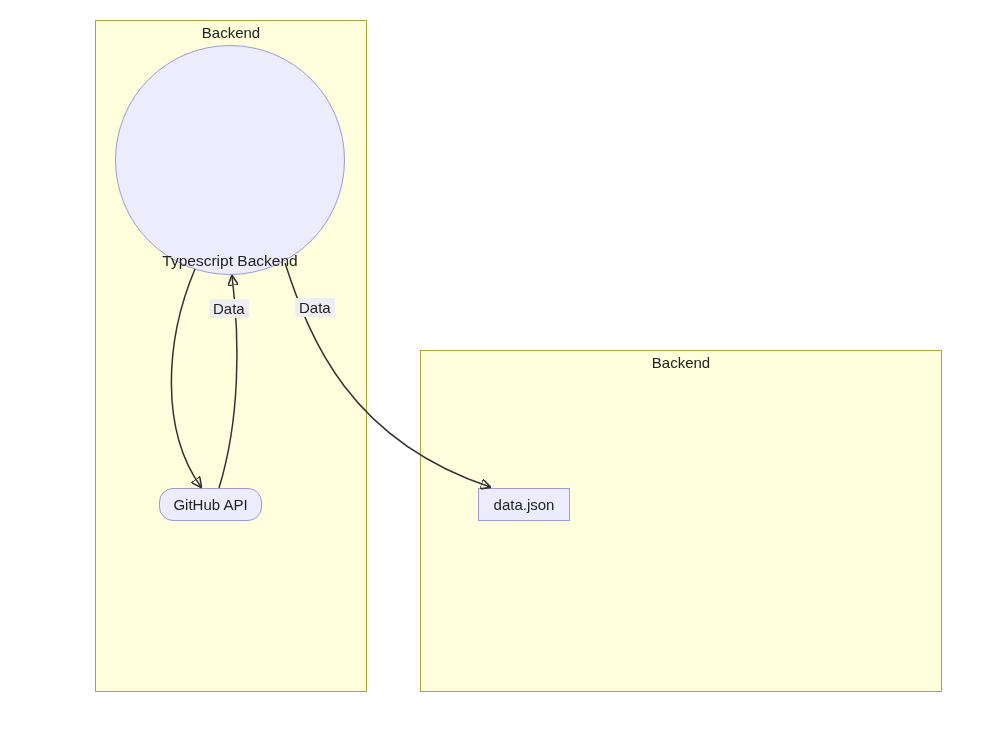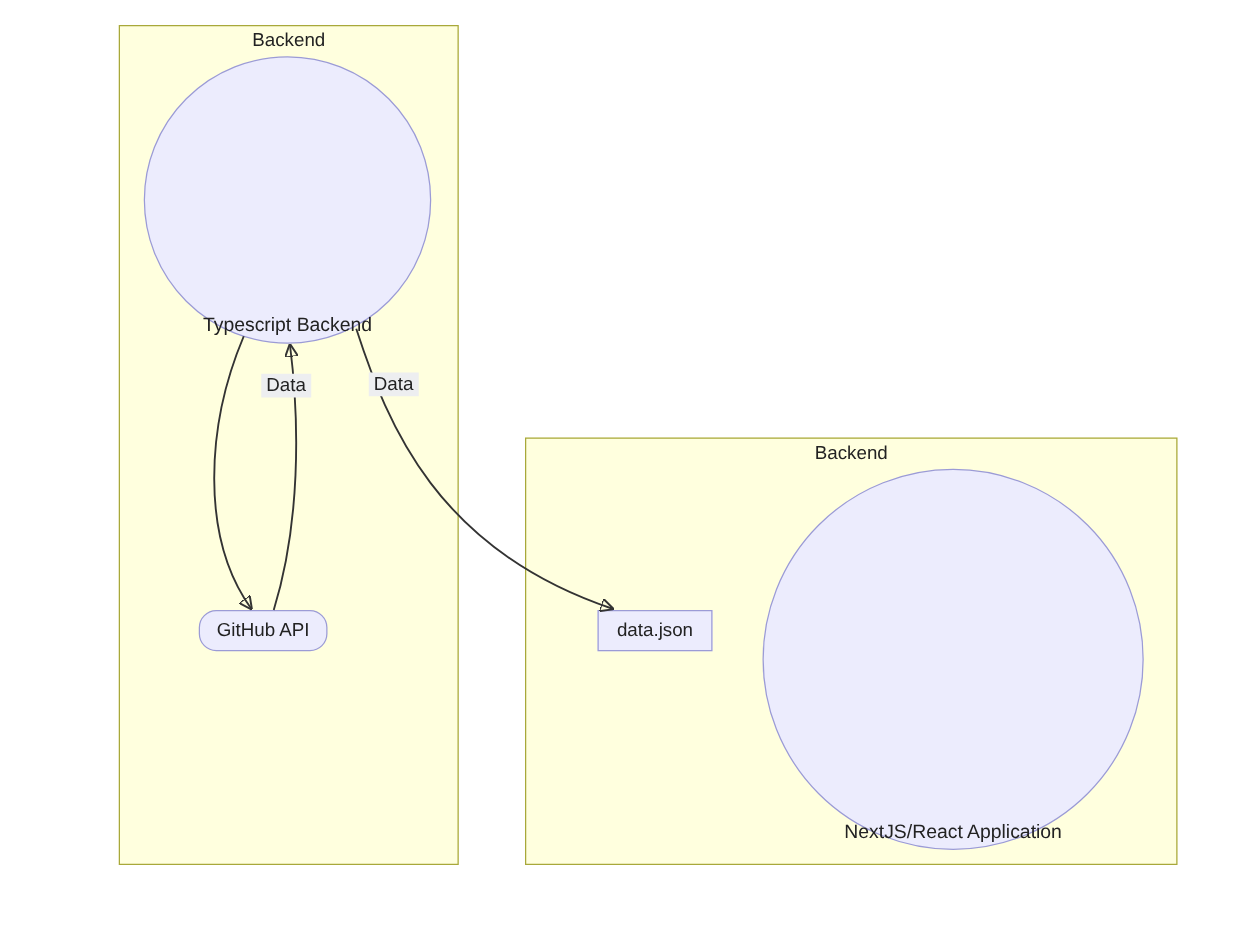--- a/index.html
+++ b/index.html
@@ -95,23 +95,20 @@
   </div>
 
   <div class="rect-node" style="left:159px; top:488px; width:103px; height:33px;border-radius:14px;">
     <span>GitHub API</span>
   </div>
 
   <div class="rect-node" style="left:456px; top:488px; width:92px; height:33px;margin-left:22px;">
     <span>data.json</span>
   </div>
 
-  <div class="circle-node" style="left:610px; top:375px; width:305px; height:305px;">
-    <span>NextJS/React Application</span>
-  </div>
 
   <svg class="edges">
     <defs>
       <marker id="arrow" viewBox="0 0 10 10" refX="9" refY="5" markerWidth="7" markerHeight="7" orient="auto-start-reverse">
         <path d="M 0 0 L 10 5 L 0 10 z" fill="#333333"></path>
       </marker>
     </defs>
 
     <path d="M 195 269 C 165 340, 160 430, 201 487" marker-end="url(#arrow)"></path>
 

